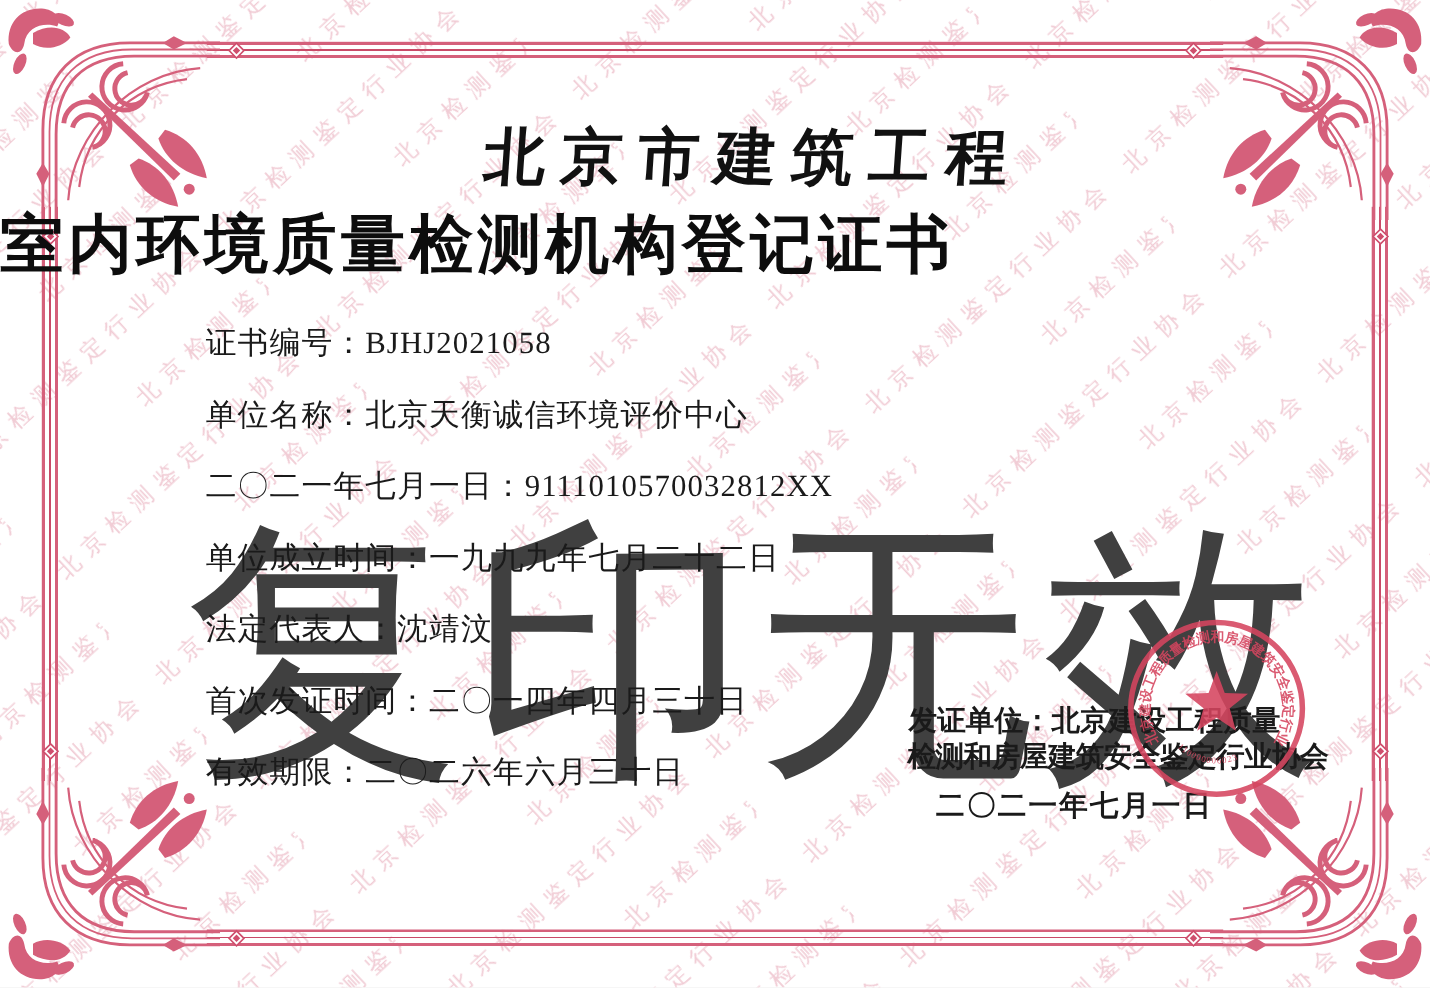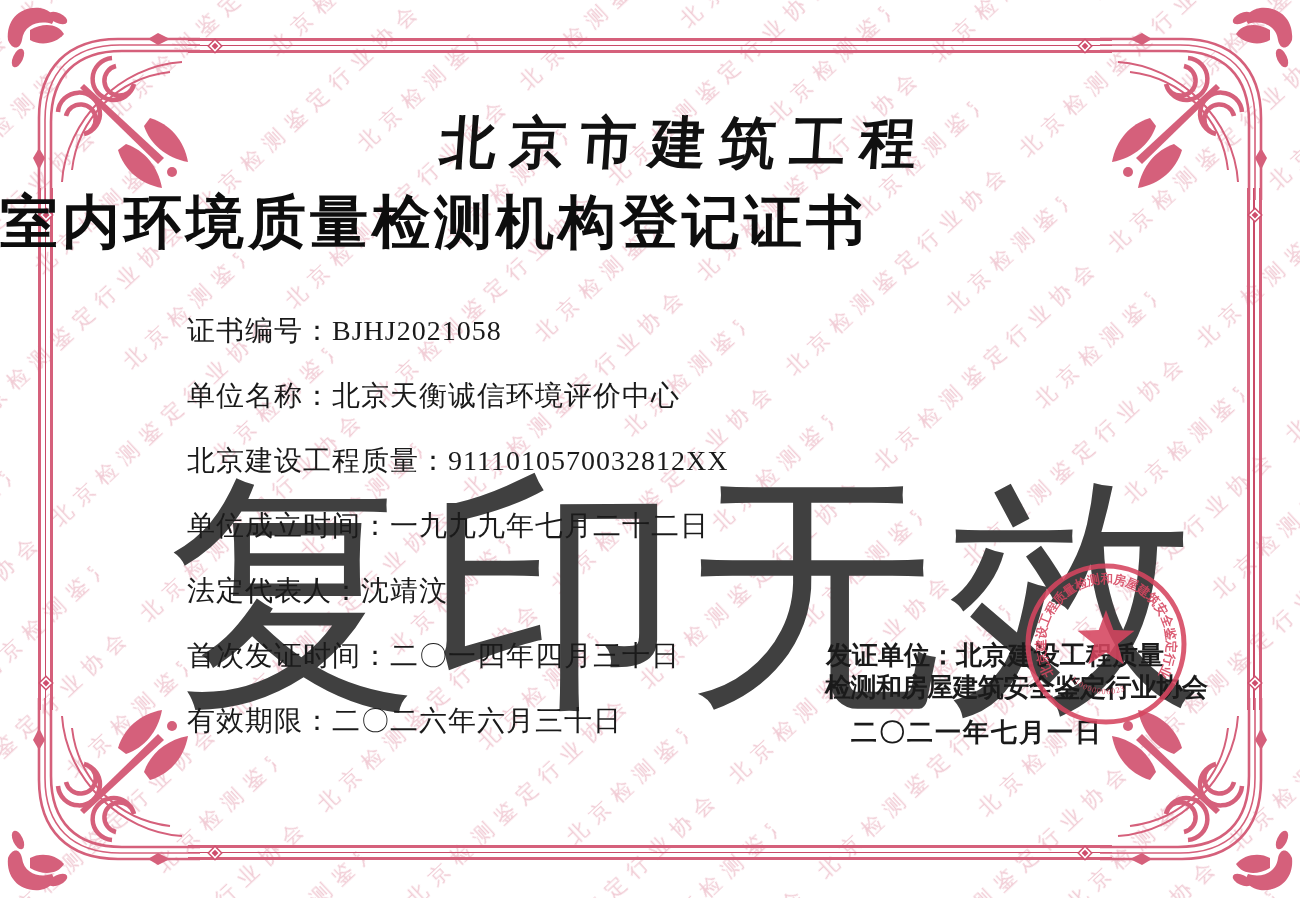--- a/index.html
+++ b/index.html
@@ -47,21 +47,21 @@
     position:absolute;top:106px;left:0;right:0;z-index:3;
     text-align:center;padding-left:70px;
     font-size:56px;font-weight:bold;letter-spacing:14px;
     transform:skewX(-4deg);color:#111;
   }
   .title-main{
     position:absolute;top:184px;left:0;right:0;z-index:3;
     text-align:left;font-size:58px;font-weight:bold;letter-spacing:4px;color:#0d0d0d;
   }
   
-  .fields{position:absolute;left:187px;top:316px;z-index:3;}
+  .fields{position:absolute;left:187px;top:298px;z-index:3;}
   .field-row{display:block;height:28px;line-height:30px;margin-bottom:37px;font-size:28px;white-space:nowrap;}
   .field-label{letter-spacing:1px;}
   .field-value{letter-spacing:1px;}
   
   .issuer{position:absolute;left:804px;top:640px;width:382px;z-index:3;
     font-size:26px;font-weight:600;line-height:32px;}
   .issuer-line1{display:flex;justify-content:center;white-space:nowrap;}
   .issuer-line2{white-space:nowrap;letter-spacing:-0.5px;margin-left:21px;}
   .issuer-date{margin-top:13px;text-align:center;padding-right:36px;white-space:nowrap;letter-spacing:2px;}
 </style>
@@ -161,21 +161,21 @@
   <div class="title-main content-layer">室内环境质量检测机构登记证书</div>
 
   <div class="fields content-layer">
     <div class="field-row">
       <span class="field-label">证书编号：</span><span class="field-value">BJHJ2021058</span>
     </div>
     <div class="field-row">
       <span class="field-label">单位名称：</span><span class="field-value">北京天衡诚信环境评价中心</span>
     </div>
     <div class="field-row">
-      <span class="field-label">北京建设工程质量：</span><span class="field-value">9111010570032812XX</span>
+      <span class="field-label">二〇二一年七月一日：</span><span class="field-value">9111010570032812XX</span>
     </div>
     <div class="field-row">
       <span class="field-label">单位成立时间：</span><span class="field-value">一九九九年七月二十二日</span>
     </div>
     <div class="field-row">
       <span class="field-label">法定代表人：</span><span class="field-value">沈靖汶</span>
     </div>
     <div class="field-row">
       <span class="field-label">首次发证时间：</span><span class="field-value">二〇一四年四月三十日</span>
     </div>

